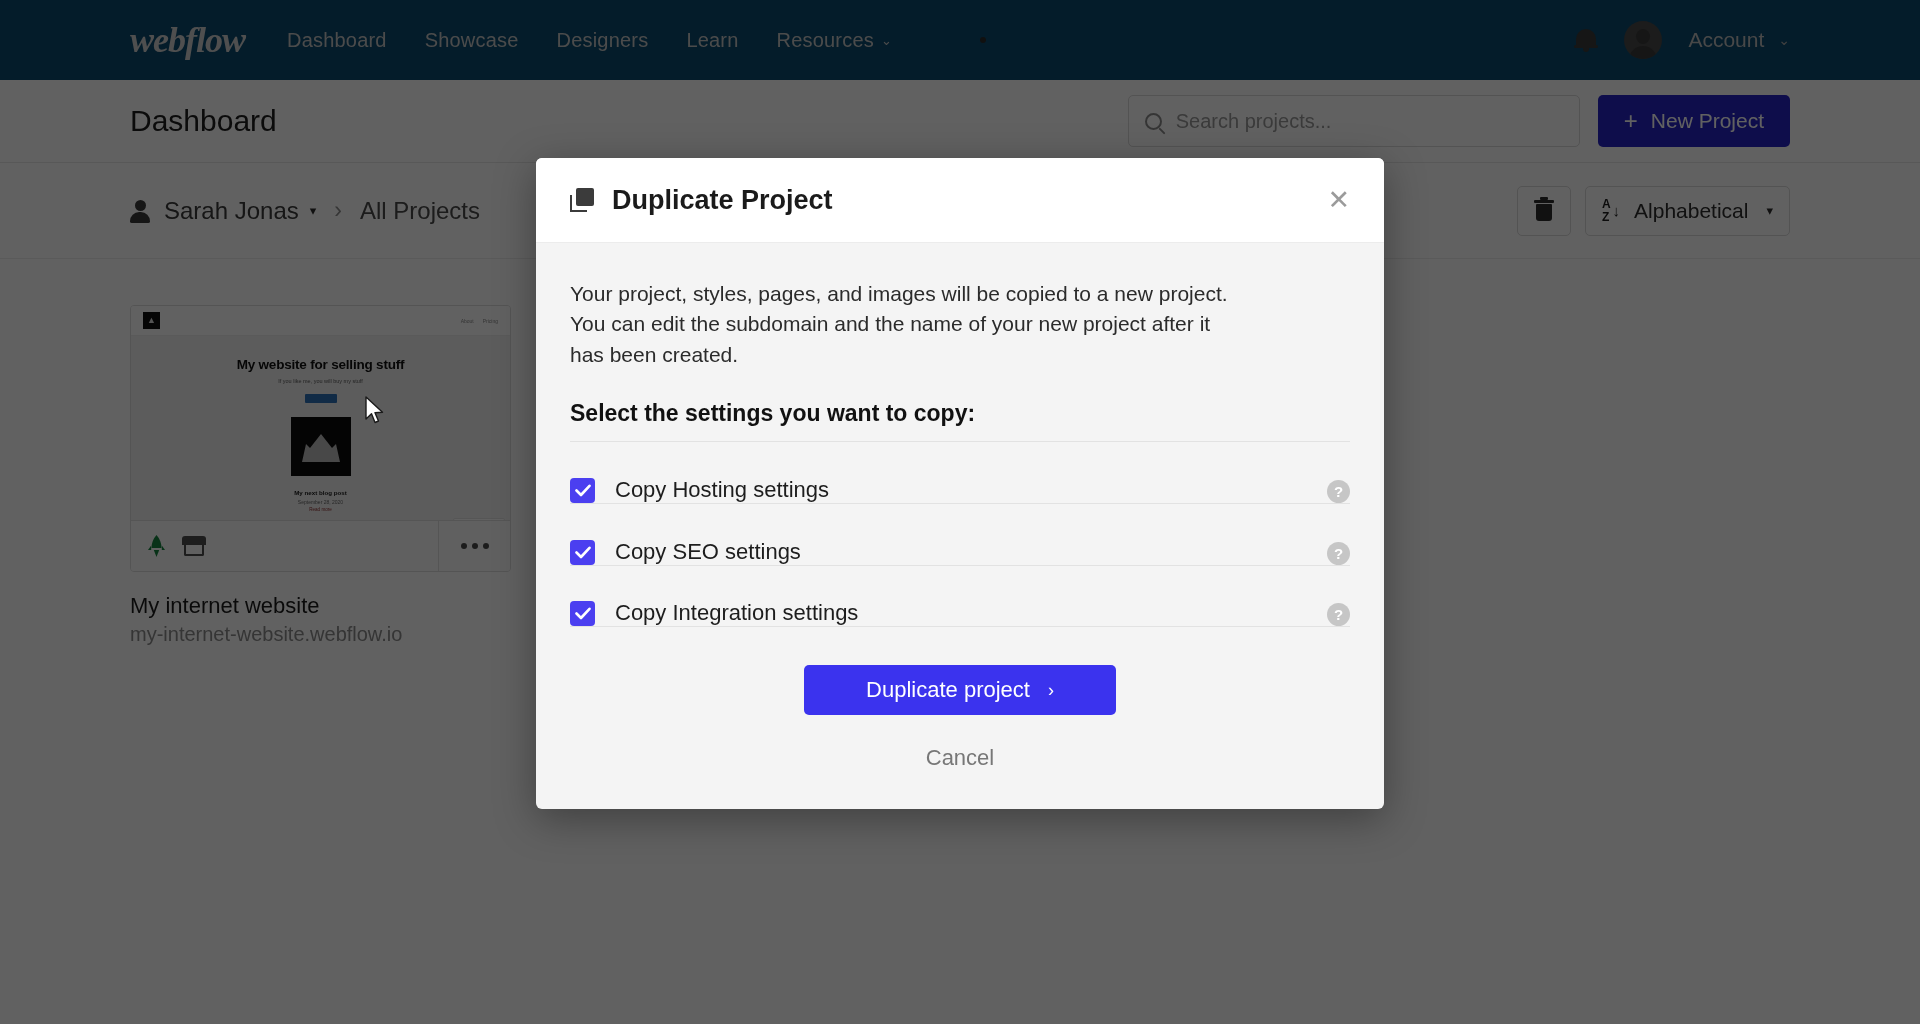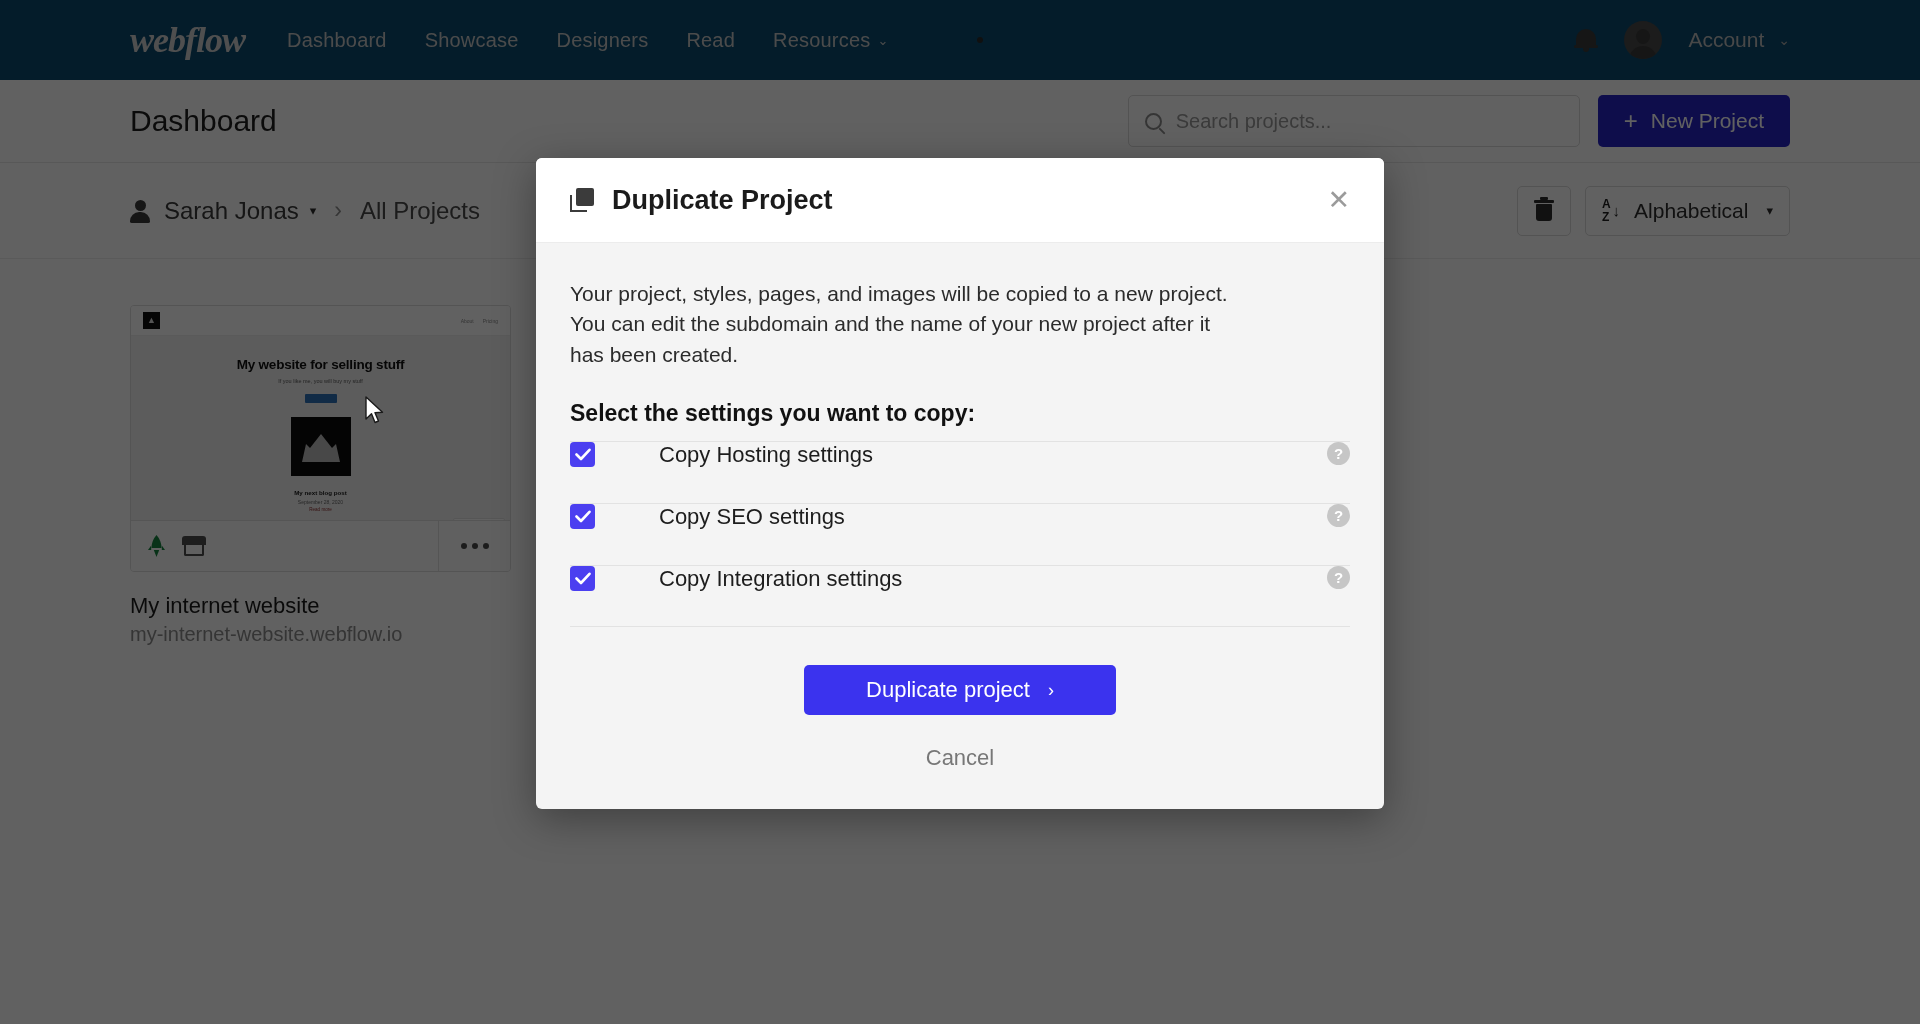--- a/index.html
+++ b/index.html
@@ -492,23 +492,22 @@
   .modal-sub {
     margin-top: 30px;
     font-size: 23px;
     font-weight: bold;
     color: #111;
   }
   .opt-list { margin-top: 14px; }
   .opt-row {
     height: 62px;
     display: flex;
-    align-items: flex-start;
+    align-items: flex-end;
     border-top: 1px solid #e2e2e2;
-    gap: 44px;
   }
   .opt-row:last-child { border-bottom: 1px solid #e2e2e2; }
   .cb {
     width: 25px; height: 25px;
     background: #4b3ff0;
     border-radius: 4px;
     display: flex;
     align-items: center;
     justify-content: center;
     margin-right: 20px;
@@ -688,21 +687,21 @@
     <path d="M2 1 L2 23 L7.5 17.8 L11 26.5 L14.5 25 L11 16.7 L18.5 16.3 Z" fill="#ffffff" stroke="#1a1a1a" stroke-width="1.4" stroke-linejoin="round"></path>
   </svg>
 </div>
 
 <div class="navbar">
   <div class="brand">webflow</div>
   <div class="nav-links">
     <a class="nav-link">Dashboard</a>
     <a class="nav-link">Showcase</a>
     <a class="nav-link">Designers</a>
-    <a class="nav-link">Read</a>
+    <a class="nav-link">Learn</a>
     <a class="nav-link">
       <span>Resources</span><span class="caret">⌄</span>
     </a>
     <span class="nav-dot"></span>
   </div>
   <div class="nav-right">
     <span class="bell">
       <i class="body"></i>
         <i class="lip"></i>
         <i class="clap"></i>

